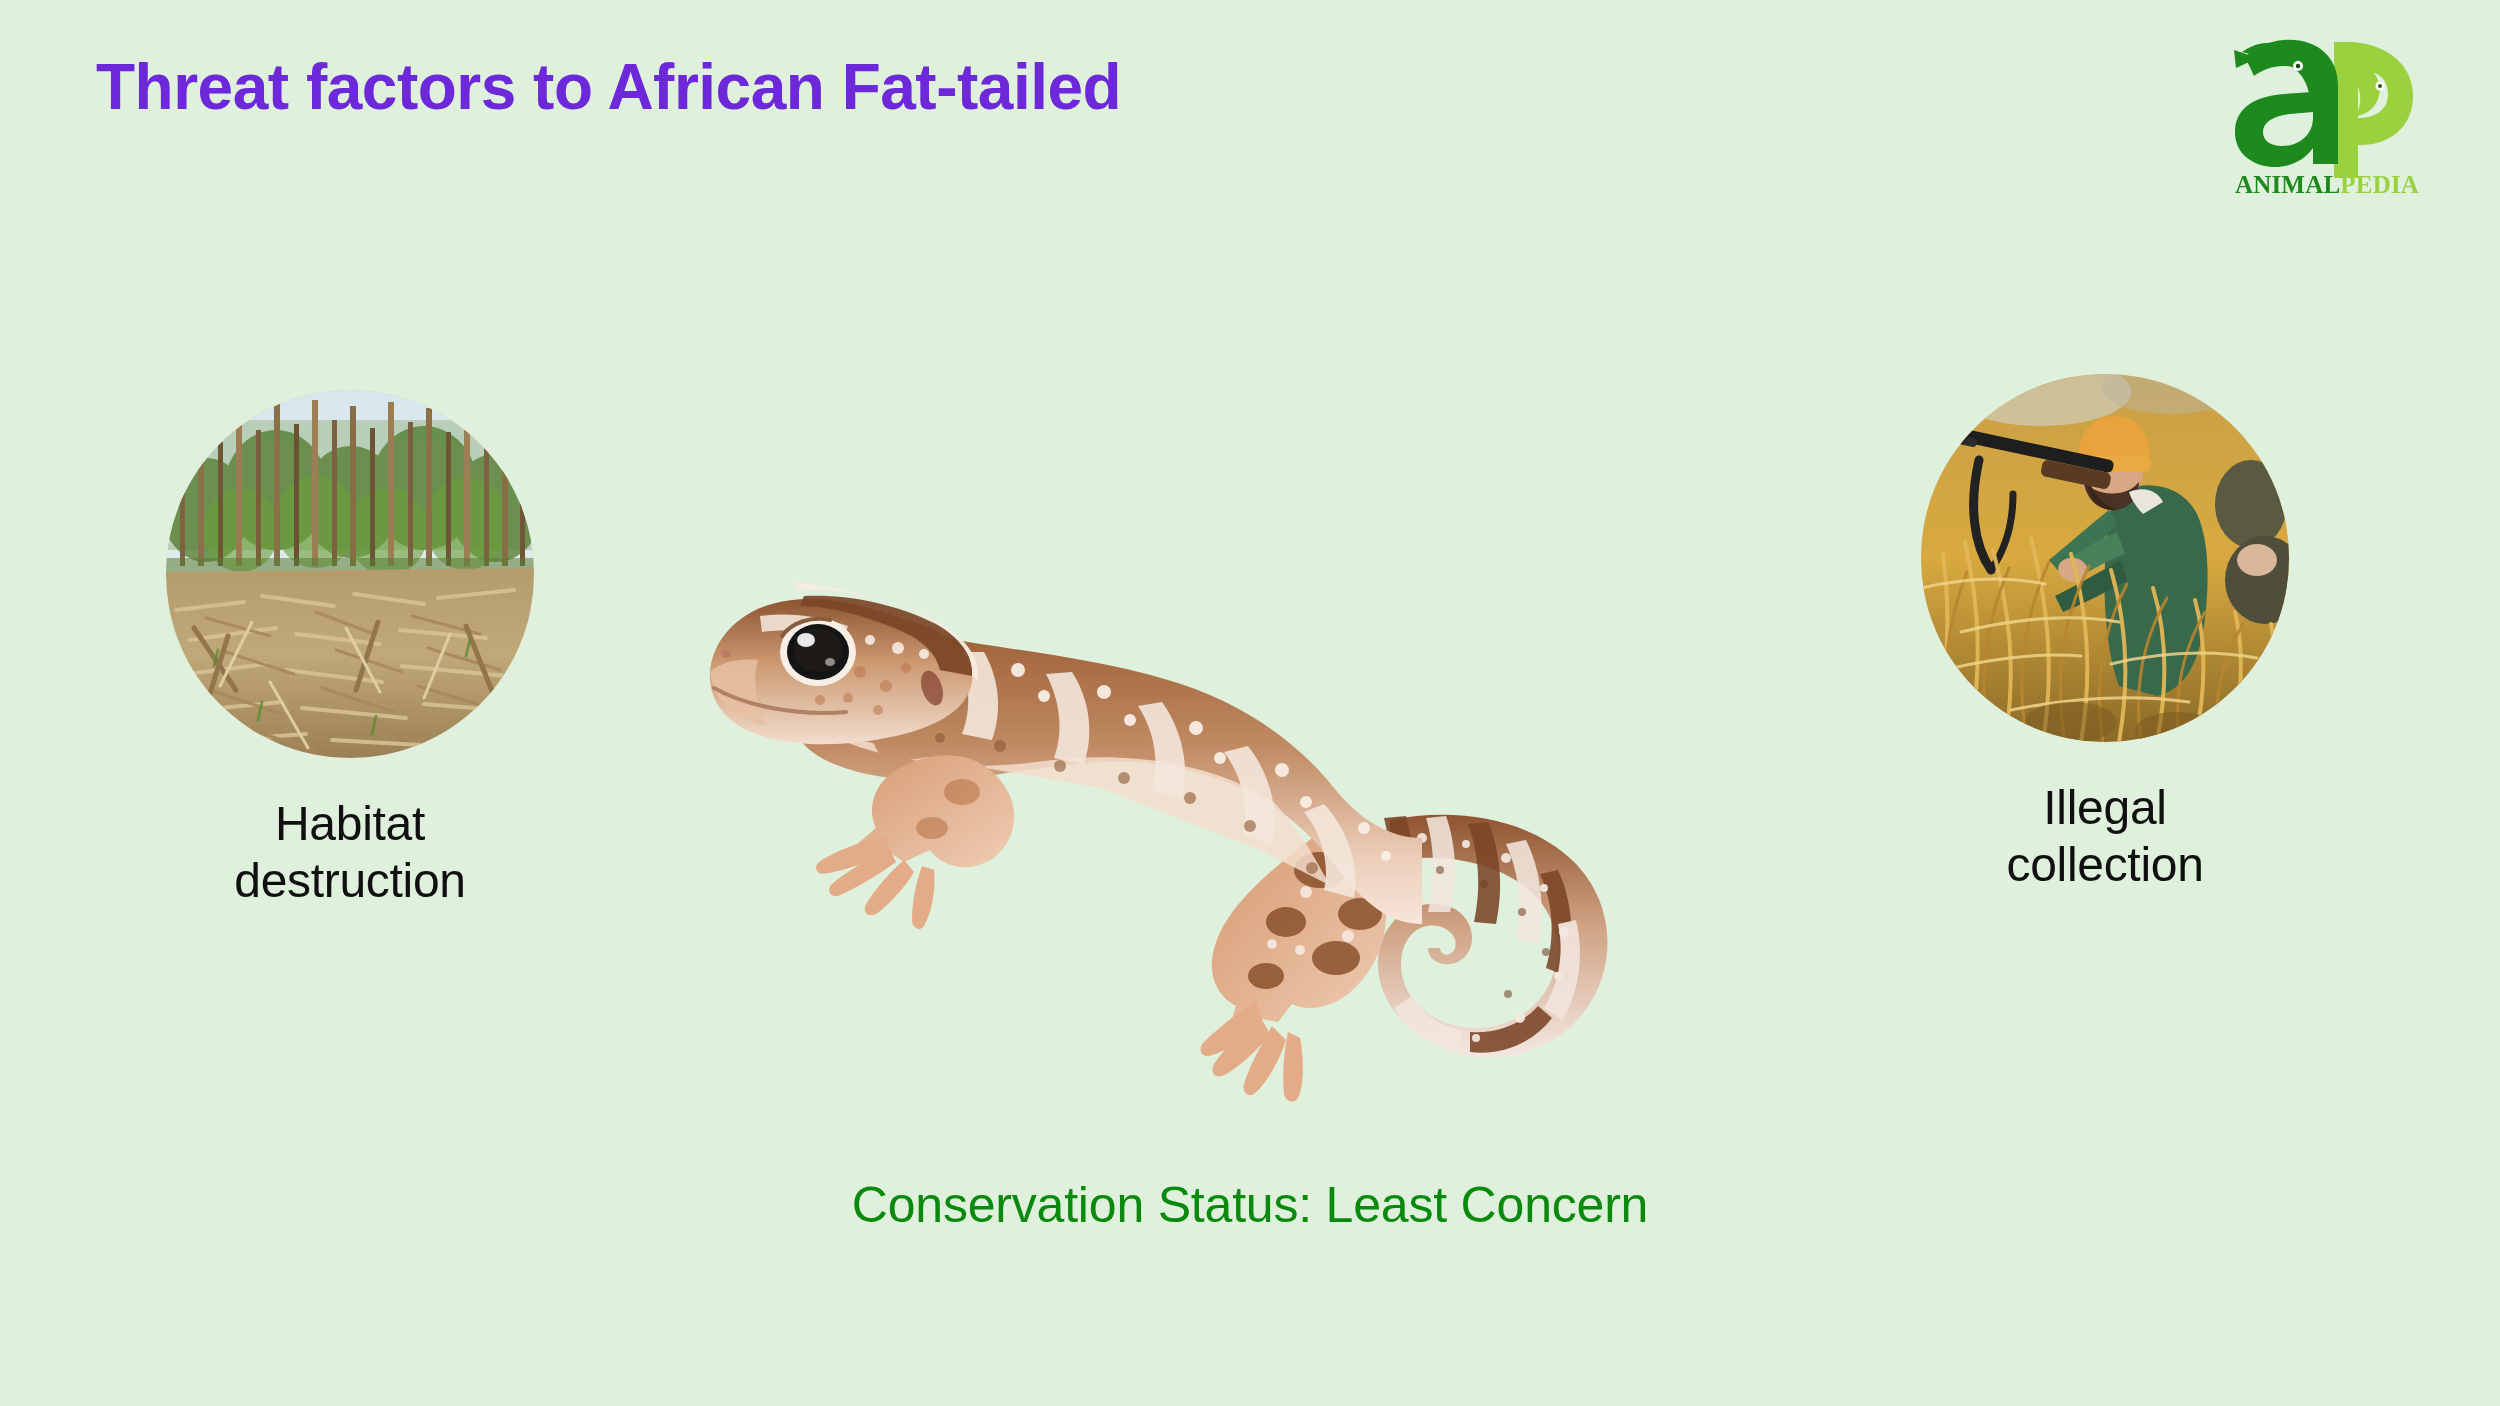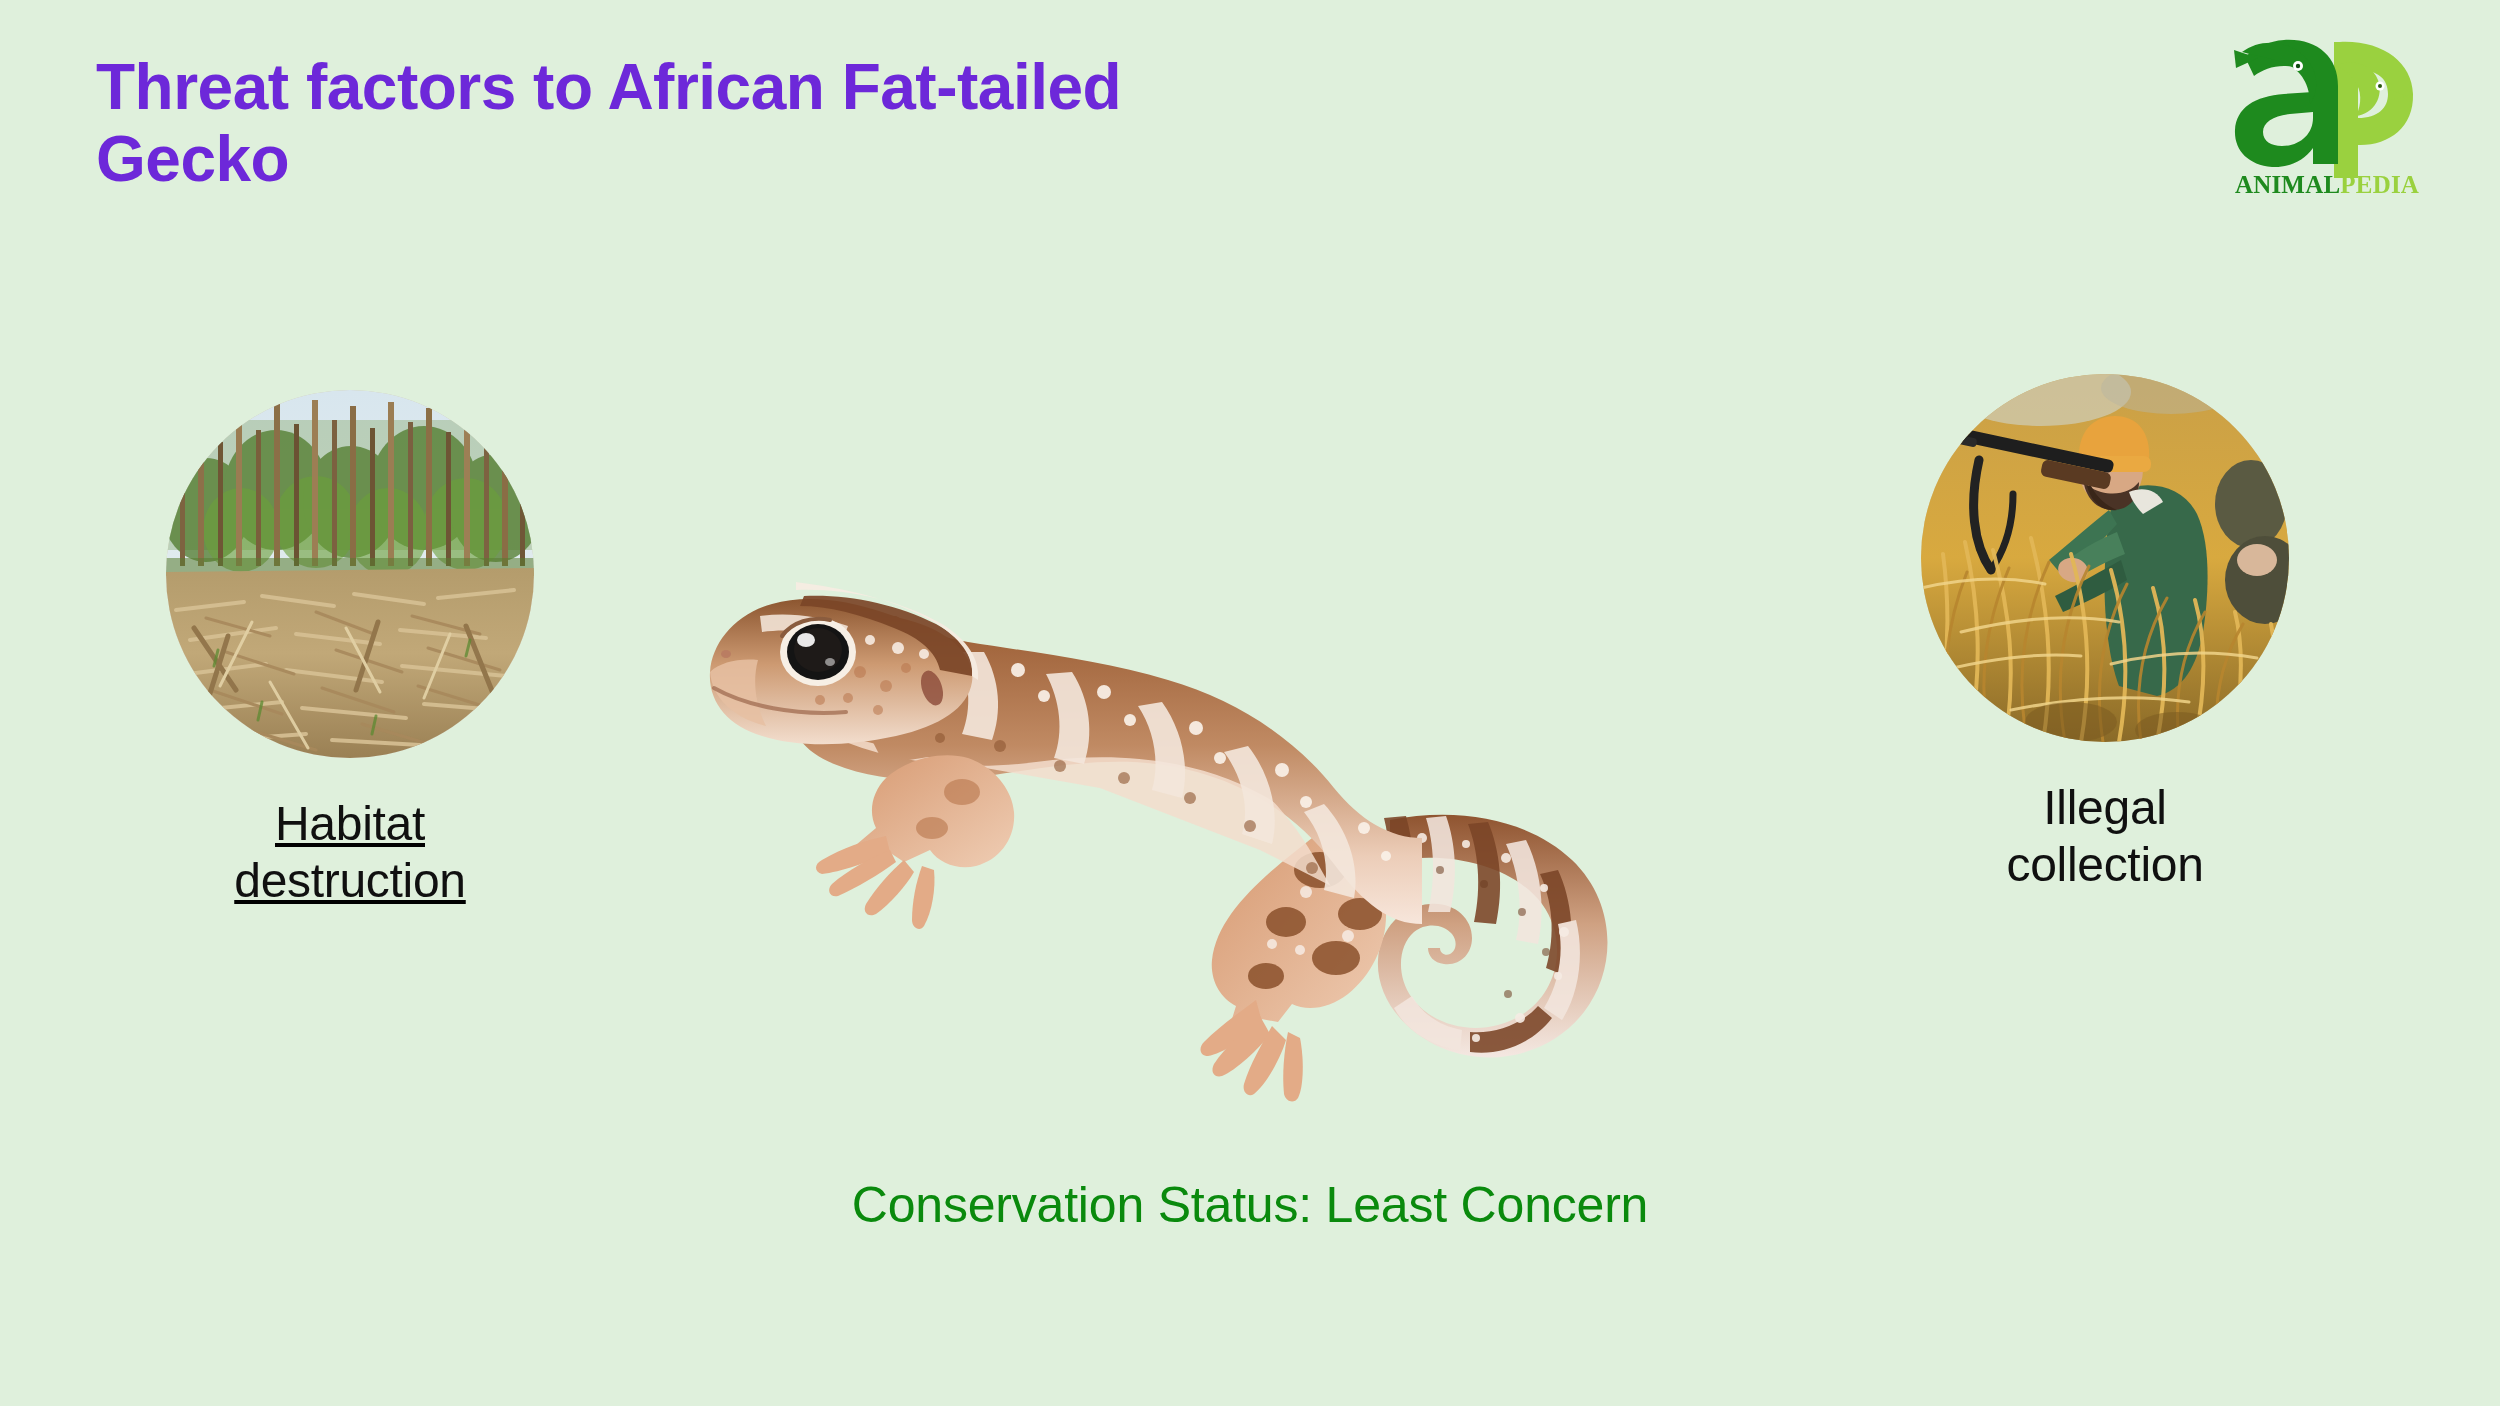--- a/index.html
+++ b/index.html
@@ -64,21 +64,21 @@
   }
   .wm-animal { color: #1e8a1e; }
   .wm-pedia  { color: #9ad13f; }
 
   
   .threat {
     position: absolute;
     width: 440px;
     text-align: center;
   }
-  .threat-left  { left: 130px;  top: 390px; text-decoration: underline; }
+  .threat-left  { left: 130px;  top: 390px; }
   .threat-right { left: 1885px; top: 374px; }
 
   .threat-photo {
     width: 368px;
     height: 368px;
     margin: 0 auto;
     border-radius: 50%;
     overflow: hidden;
     position: relative;
     background: #cfc8a8;
@@ -131,21 +131,20 @@
     line-height: 1.1;
   }
 </style>
 </head>
 <body>
 
 <div class="infographic">
 
   <div class="title-block">
     <div class="title-line">Threat factors to African Fat-tailed</div>
-    <div class="title-line">Gecko</div>
   </div>
 
   <div class="logo">
     <div class="logo-mark">
       <svg class="logo-svg" viewBox="0 0 230 150" xmlns="http://www.w3.org/2000/svg" aria-hidden="true">
 
         <g>
           <path d="M128 14 C170 12 200 34 201 66 C202 100 176 118 146 117 L146 150 L122 150 L122 14 Z
                    M146 42 L146 90 C166 90 176 80 176 66 C176 51 166 42 146 42 Z" fill="#9ad13f"></path>
           <path d="M124 38 C140 30 160 36 166 52 C172 68 162 86 144 88 C150 76 150 62 142 52 C136 44 130 40 124 38 Z" fill="#9ad13f"></path>

